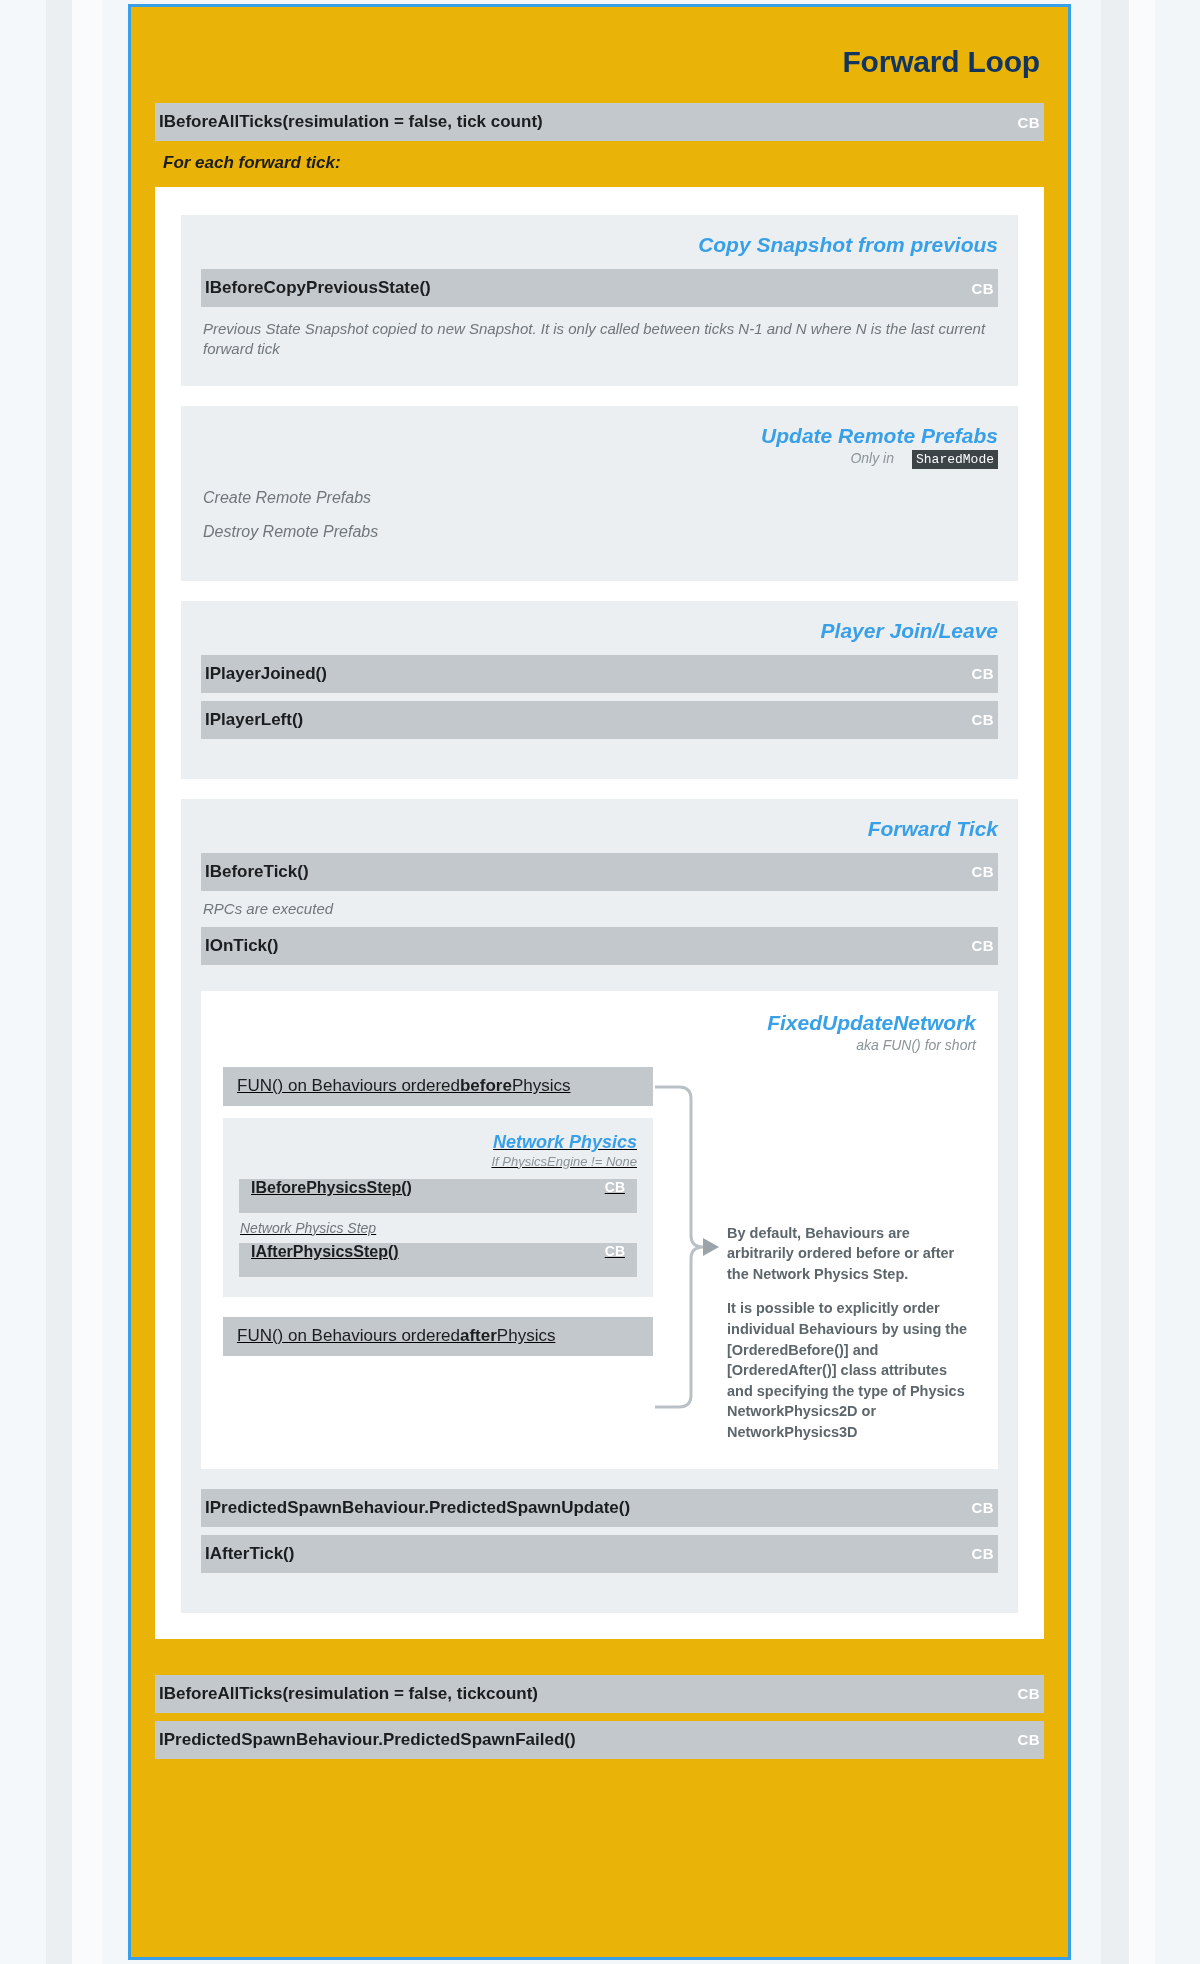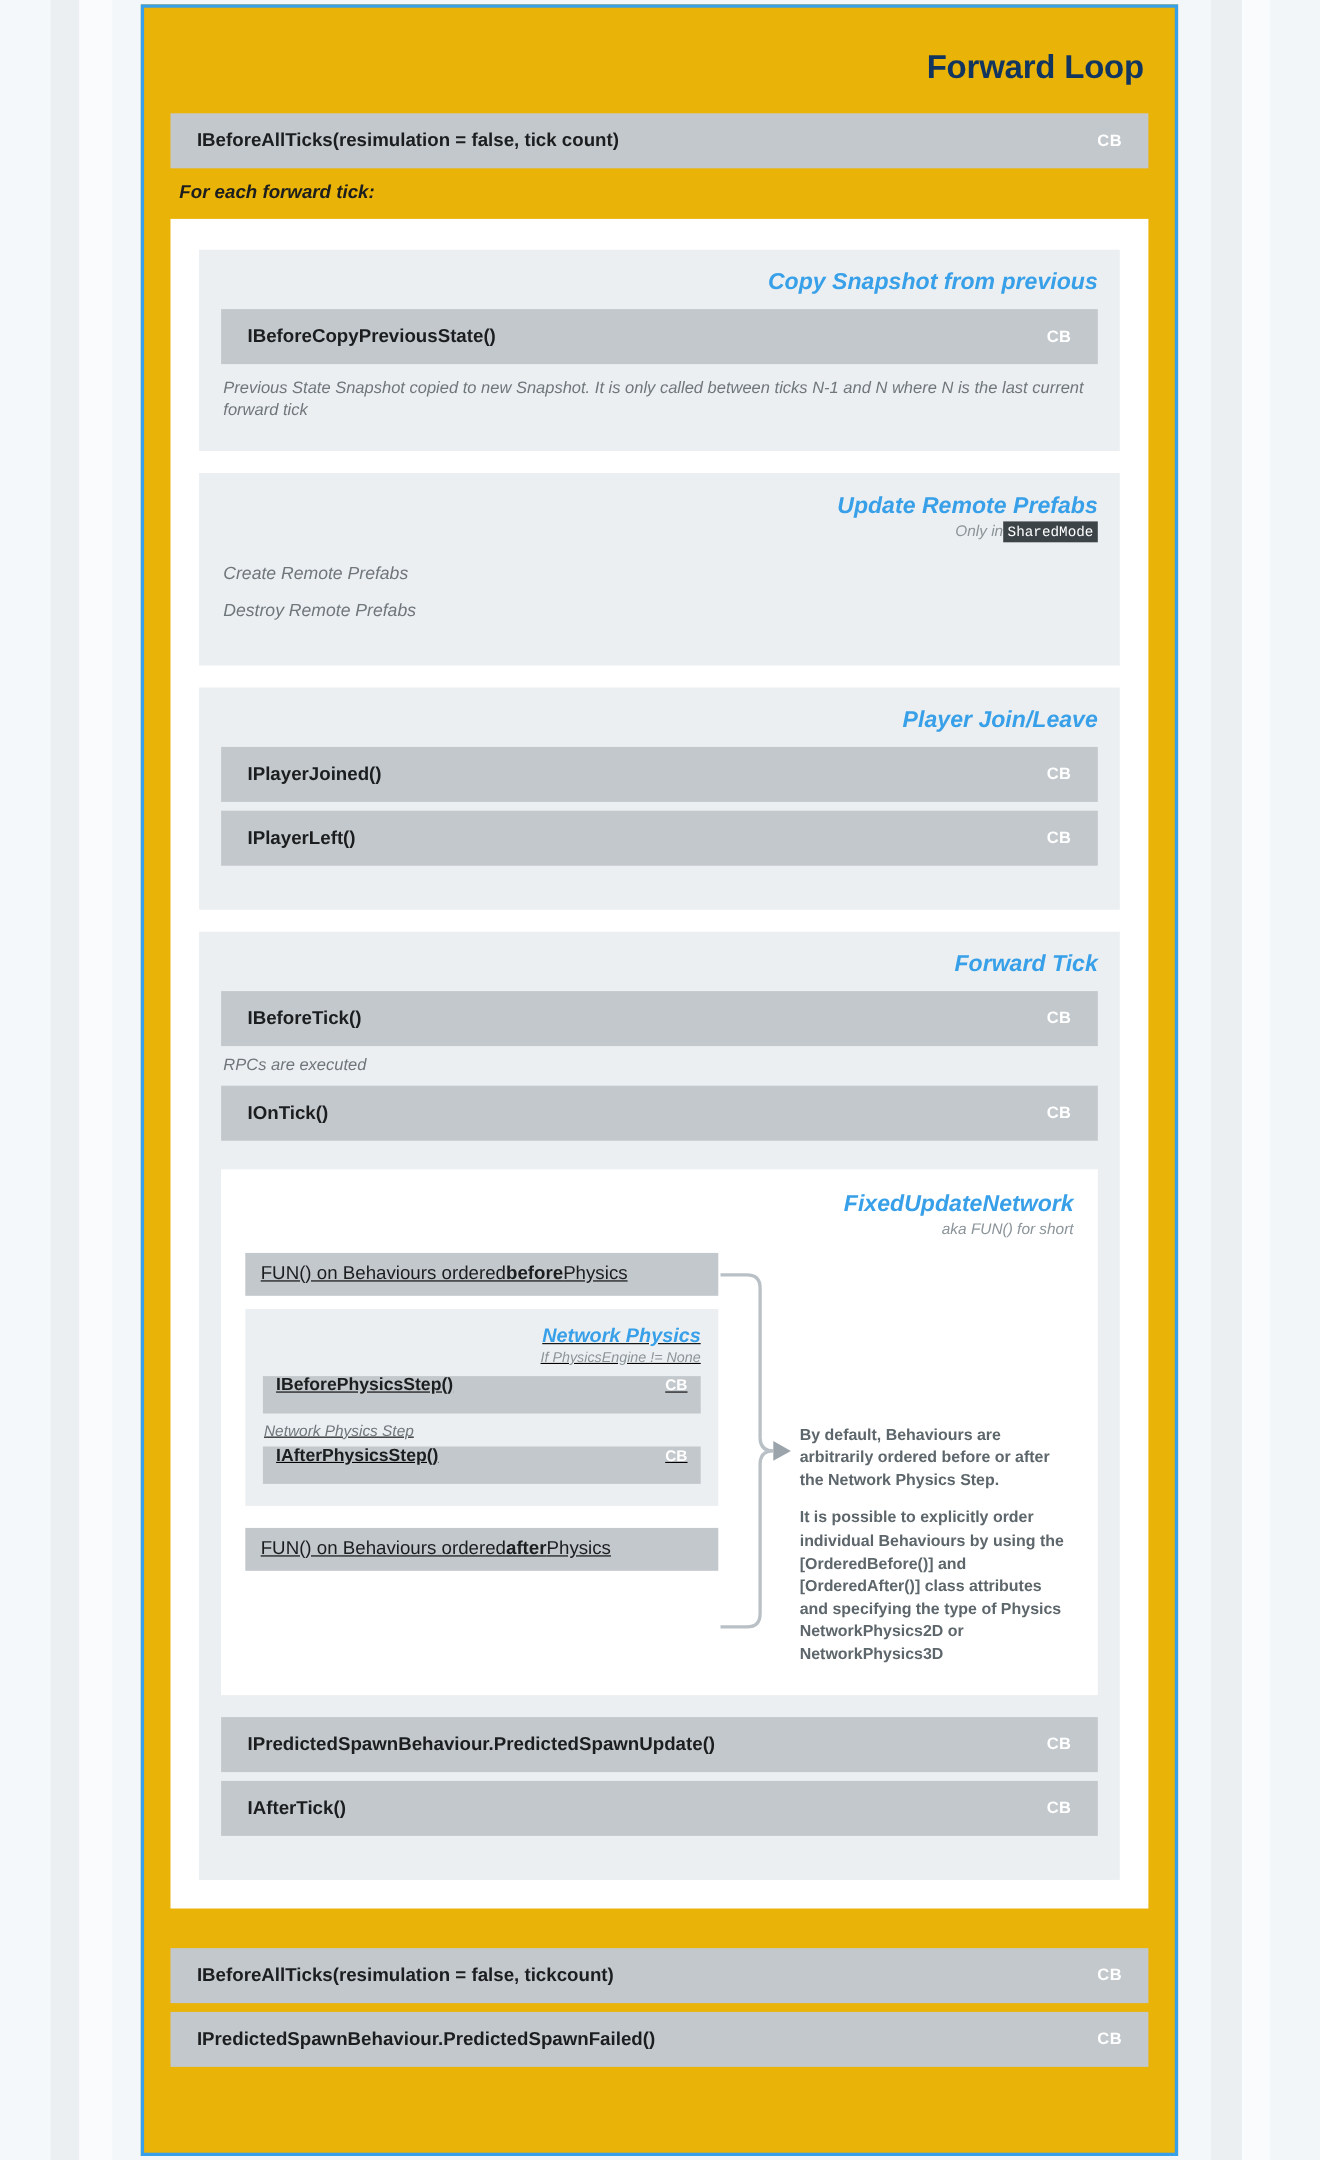--- a/index.html
+++ b/index.html
@@ -44,22 +44,22 @@
     margin-bottom: 24px;
     padding-right: 4px;
   }
 
   
   .cb-bar {
     background: #c3c8cc;
     display: flex;
     align-items: center;
     justify-content: space-between;
-    padding: 0 24px;
-    height: 50px;
+    padding: 0 4px;
+    height: 38px;
     margin-bottom: 8px;
   }
   .cb-bar .cb-label {
     font-size: 17px;
     font-weight: bold;
     color: #1b1d1f;
     white-space: nowrap;
   }
   .cb-bar .cb-badge {
     font-size: 15px;
@@ -105,21 +105,21 @@
     color: #8b9499;
     margin-bottom: 6px;
   }
   .section-sub .code-chip {
     background: #3c4448;
     color: #ffffff;
     font-family: "Liberation Mono", monospace;
     font-style: normal;
     font-size: 13px;
     padding: 2px 4px;
-    margin-left: 0;
+    margin-left: 18px;
   }
 
   .note-text {
     font-size: 15px;
     font-style: italic;
     color: #6f777c;
     line-height: 1.35;
     margin: 12px 0 4px 2px;
   }
   .note-text.tight { margin: 8px 0 8px 2px; }

